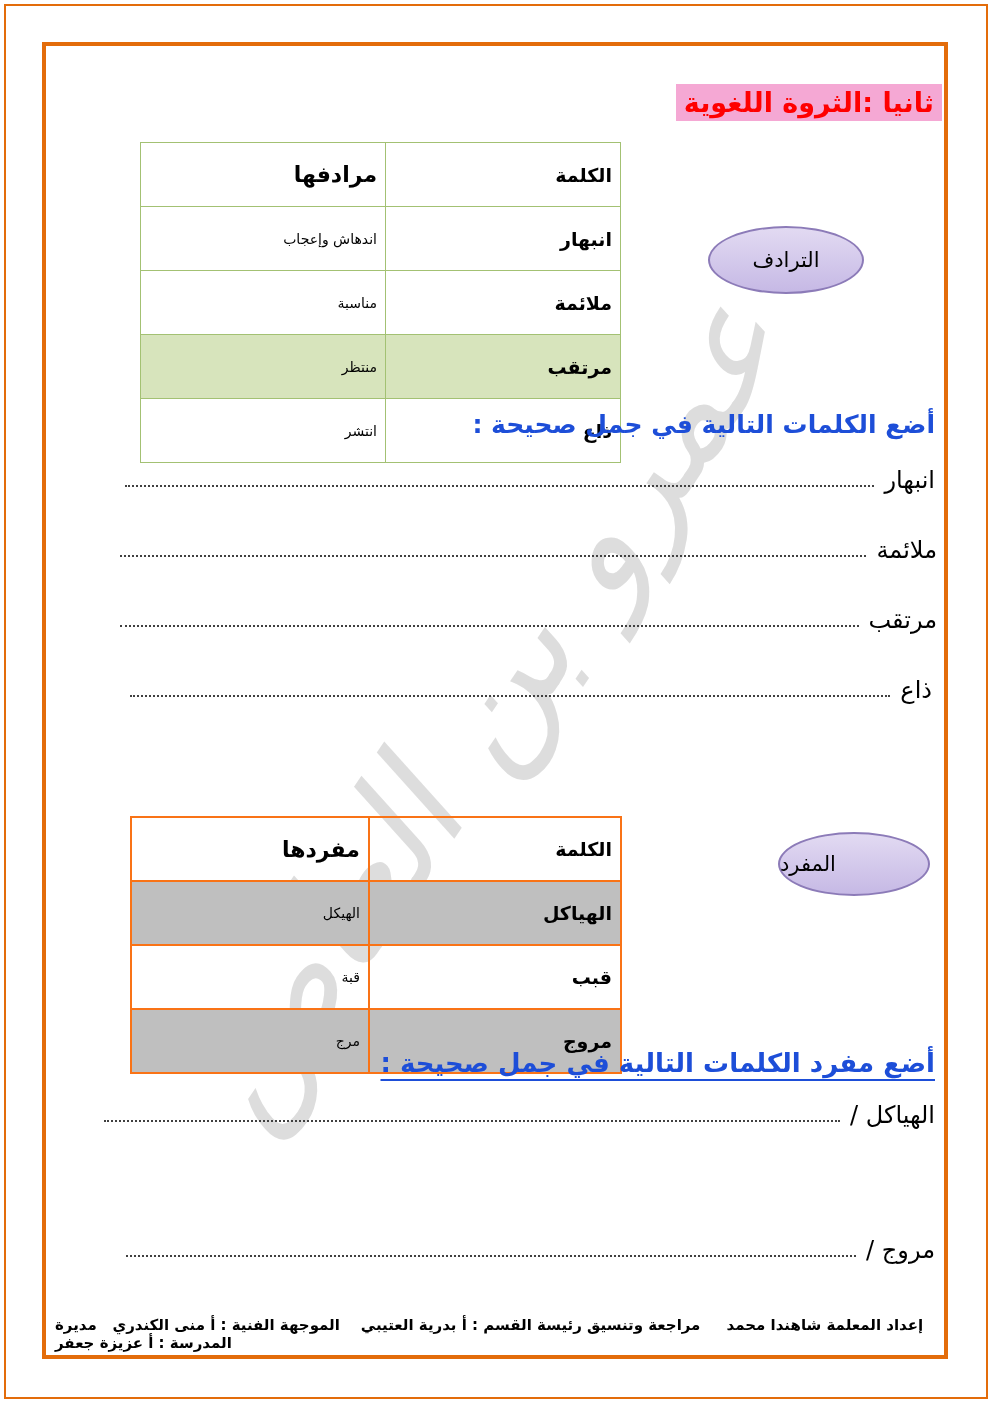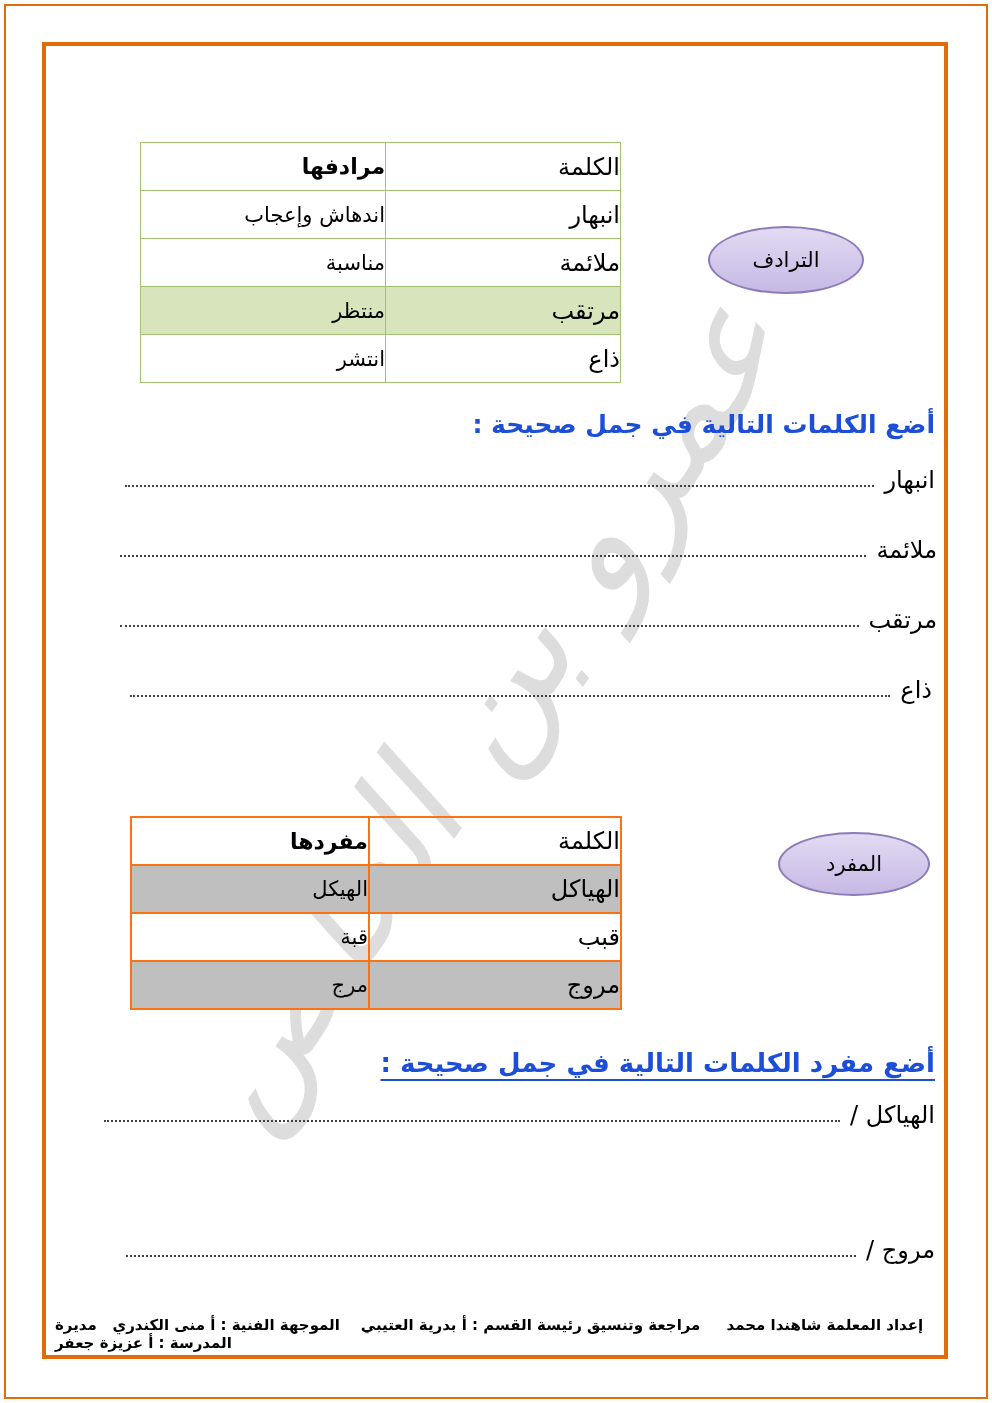--- a/index.html
+++ b/index.html
@@ -52,32 +52,32 @@
     
     .oval {
       position: absolute;
       border-radius: 50%;
       background: linear-gradient(180deg, #e2daf2 0%, #c6b9e5 100%);
       border: 2px solid #8c7bb8;
       display: flex; align-items: center; justify-content: center;
       font-size: 21px;
     }
     .oval-syn  { left: 708px; top: 226px; width: 152px; height: 64px; }
-    .oval-sing { left: 778px; top: 832px; width: 148px; height: 60px; }
+    .oval-sing { left: 778px; top: 832px; width: 148px; height: 60px; justify-content: flex-end; }
     
     .tbl { position: absolute; border-collapse: collapse; table-layout: fixed; }
-    .tbl th, .tbl td { overflow: hidden; padding: 0; }
+    .tbl th, .tbl td { overflow: hidden; padding: 8px; }
     .tbl-syn { left: 140px; top: 142px; width: 480px; }
     .tbl-syn th, .tbl-syn td { border: 1.6px solid #a3c173; height: 47px; }
     .tbl-sing { left: 130px; top: 816px; width: 490px; }
     .tbl-sing th, .tbl-sing td { border: 2px solid #f97316; height: 46px; }
     .col-word-1 { width: 235px; } .col-syn  { width: 245px; }
     .col-word-2 { width: 252px; } .col-sing { width: 238px; }
-    .cell-word { text-align: right; padding-right: 35px; font-weight: 400; font-size: 24px; }
-    .cell-sub  { text-align: right; padding-right: 10px; font-weight: 400; font-size: 21px; }
+    .cell-word { text-align: right; padding-right: 35px; font-weight: 700; font-size: 19px; }
+    .cell-sub  { text-align: right; padding-right: 10px; font-weight: 400; font-size: 14px; }
     .head-cell { text-align: right; padding-right: 10px; font-weight: 700; font-size: 22px; }
     tr.shade-green { background: #d7e4bc; }
     tr.shade-gray  { background: #bfbfbf; }
     
     .ex-heading {
       position: absolute;
       right: 57px;
       color: #1d4ed8;
       white-space: nowrap;
     }
@@ -117,20 +117,21 @@
 </head>
 <body>
 
 <div class="page">
 
   <div class="border-outer"></div>
   <div class="border-inner"></div>
 
   <div class="watermark">عمرو بن العاص</div>
 
+  <div class="page-title">ثانيا :الثروة اللغوية</div>
 
   <div class="oval oval-syn">
     <span>الترادف</span>
   </div>
 
   <table class="tbl tbl-syn">
     <colgroup>
         <col class="col-word-1">
         <col class="col-syn">
       </colgroup>

